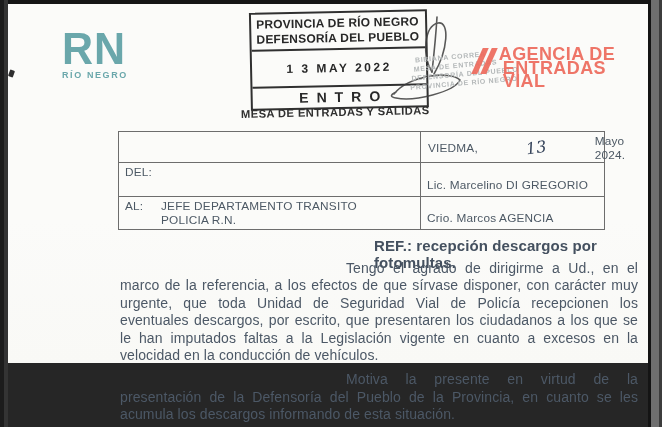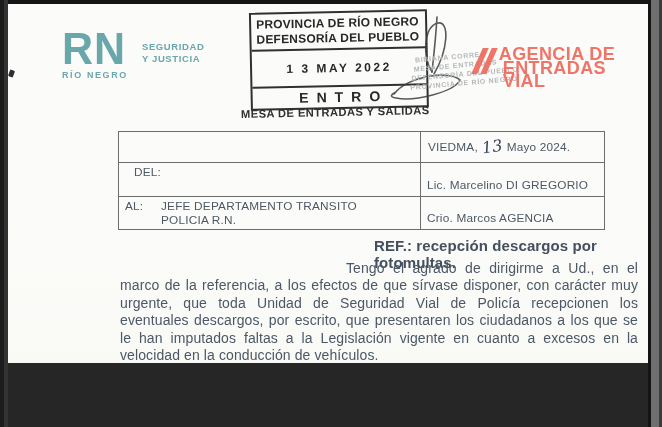--- a/index.html
+++ b/index.html
@@ -60,22 +60,22 @@
   .red-mark i:last-child  { left:18px; }
   .red-text { font-size:18px; font-weight:800; letter-spacing:.4px; line-height:13.5px;
               color:#ee6b5e; padding-top:4px; }
   .red-text div:last-child { margin-left:4px; }
 
   
   .ltable { position:absolute; left:110px; top:127px; width:487px; border:1.5px solid #6d6d6d; }
   .lrow { display:grid; grid-template-columns:301px 1fr; }
   .lrow + .lrow { border-top:1.5px solid #6d6d6d; }
   .lcell { padding:2px 6px; font-size:11.8px; letter-spacing:.2px; color:#4c5864; }
-  .c-right { border-left:1.5px solid #6d6d6d; }
-  .r1 { height:30px; } .r2 { height:34px;text-align:right; } .r3 { height:33px; }
+  .c-right { border-left:1.5px solid #6d6d6d;gap:44px; }
+  .r1 { height:30px; } .r2 { height:34px; } .r3 { height:33px; }
   .cell-flex { display:flex; }
   .lbl { width:36px; flex:none; }
   .bottom { display:flex; align-items:flex-end; padding-bottom:4px; }
   .datecell { display:flex; align-items:center; padding-left:7px; }
   .hand { display:inline-block; font-family:"DejaVu Serif",serif; font-style:italic;
           font-size:16px; color:#35435a; transform:rotate(-8deg); margin:0 4px 0 4px;
           line-height:14px; }
 
   
   .ref { position:absolute; left:322px; top:233px; font-size:15px; font-weight:700;
@@ -90,24 +90,20 @@
 
 <div class="scan">
   <div class="edge-top"></div>
 
   <div class="paper">
     <div class="speck"></div>
 
     <div class="logo">
       <div class="mark">RN</div>
       <div class="region">RÍO NEGRO</div>
-    </div>
-    <div class="tagline">
-      <div>SEGURIDAD</div>
-      <div>Y JUSTICIA</div>
     </div>
 
     <div class="entry-stamp">
       <div class="stamp-box">
         <div class="stamp-org">
           <div>PROVINCIA DE RÍO NEGRO</div>
           <div>DEFENSORÍA DEL PUEBLO</div>
         </div>
         <div class="stamp-date">1 3  MAY  2022</div>
         <div class="stamp-entro">ENTRO</div>
@@ -169,18 +165,19 @@
         <div class="lcell c-right bottom">
           <span>Crio. Marcos AGENCIA</span>
         </div>
       </div>
     </div>
 
     <div class="ref">REF.: recepción descargos por fotomultas.</div>
 
     <div class="bodytext">
       <p>Tengo el agrado de dirigirme a Ud., en el marco de la referencia, a los efectos de que sírvase disponer, con carácter muy urgente, que toda Unidad de Seguridad Vial de Policía recepcionen los eventuales descargos, por escrito, que presentaren los ciudadanos a los que se le han imputados faltas a la Legislación vigente en cuanto a excesos en la velocidad en la conducción de vehículos.</p>
+      <p>Motiva la presente en virtud de la presentación de la Defensoría del Pueblo de la Provincia, en cuanto se les acumula los descargos informando de esta situación.</p>
     </div>
   </div>
 
   <div class="edge-left"></div>
   <div class="edge-right"></div>
 </div>
 
 </body></html>

